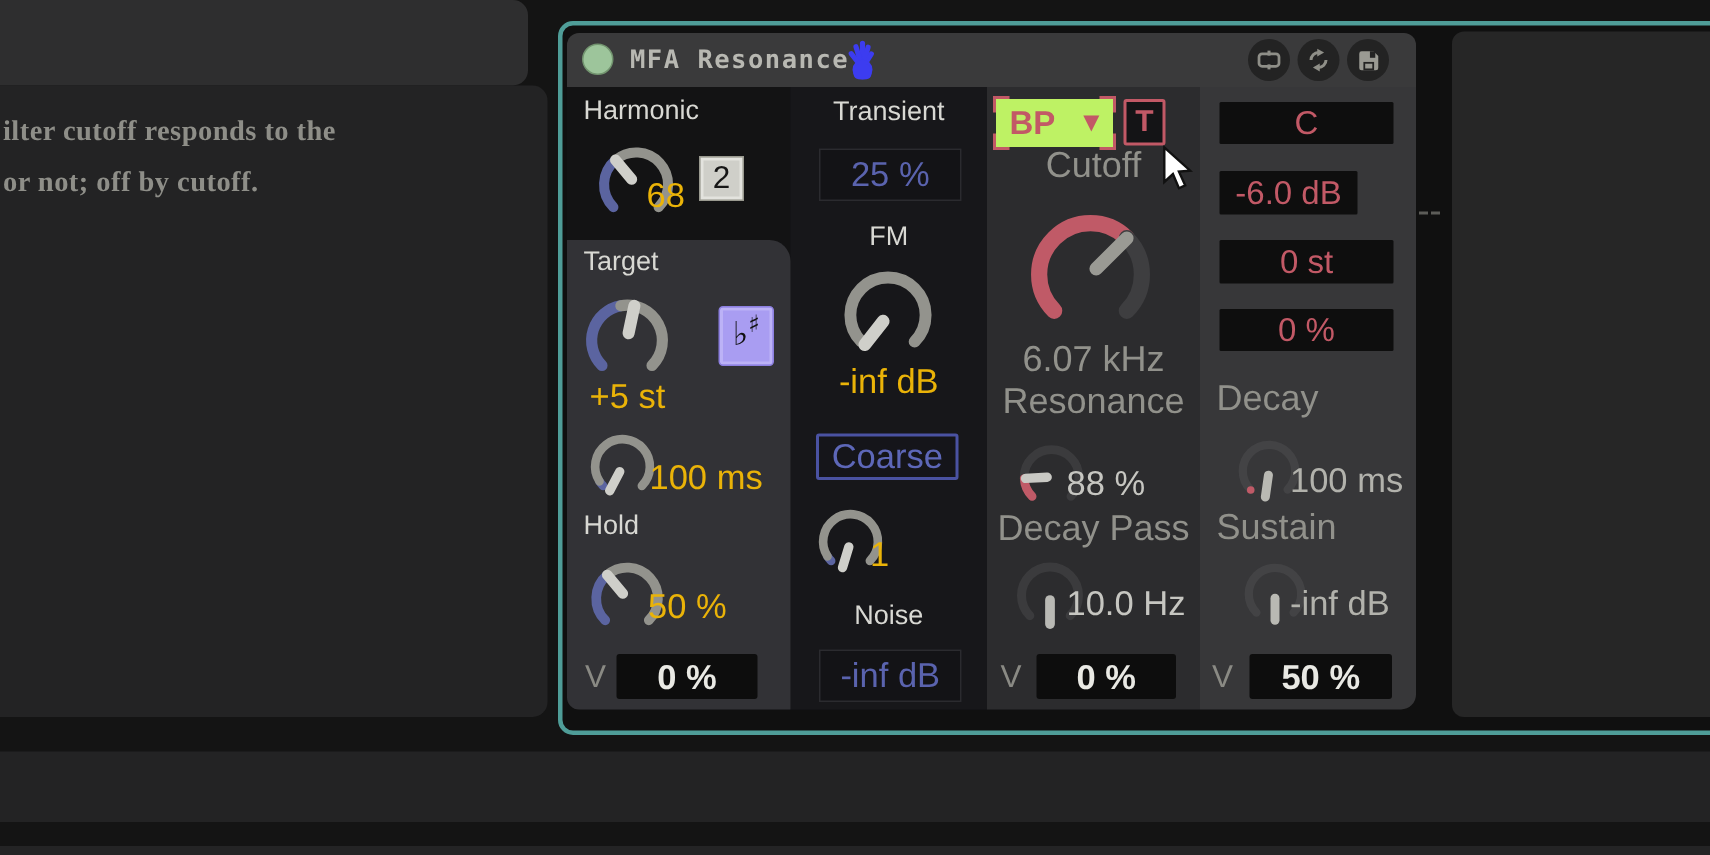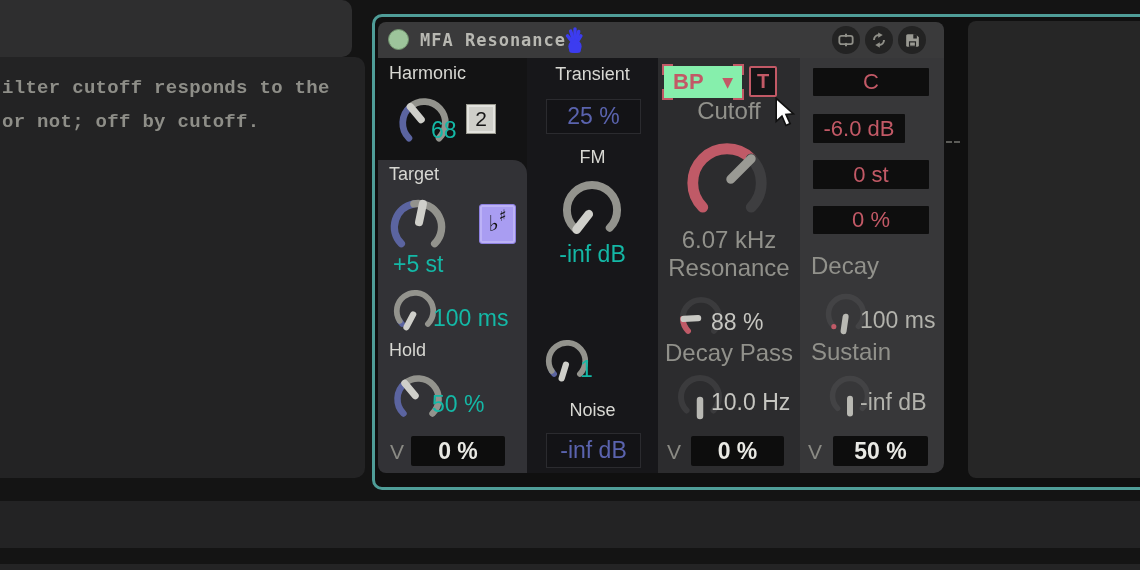--- a/index.html
+++ b/index.html
@@ -3,21 +3,21 @@
 <meta charset="utf-8">
 <style>
   html,body{margin:0;padding:0;background:#141414;}
   #page{position:relative;width:1140px;height:570px;background:#141414;overflow:hidden;
         font-family:"Liberation Sans",sans-serif;-webkit-font-smoothing:antialiased;}
   .abs{position:absolute;}
 
   
   .info-strip{left:0;top:0;width:352px;height:57px;background:#2e2e2f;border-radius:0 10px 10px 0;}
   .info-panel{left:0;top:57px;width:365px;height:421px;background:#232324;border-radius:0 10px 10px 0;}
-  .info-text{position:absolute;left:2px;top:14px;color:#8e8e88;font-family:Liberation Mono, monospace;
+  .info-text{position:absolute;left:2px;top:14px;color:#8e8e88;font-family:Liberation Serif, serif;
              font-size:19px;font-weight:700;line-height:34px;letter-spacing:.3px;white-space:nowrap;}
 
   
   .frame{left:372px;top:14px;width:790px;height:470px;border:3px solid #4f9d98;border-radius:10px;background:#101010;}
   .titlebar{left:378px;top:22px;width:566px;height:36px;background:#3a3a3b;border-radius:8px 8px 0 0;}
   .led{left:388px;top:29px;width:21px;height:21px;border-radius:50%;background:#9dc59b;border:1px solid #72946f;box-sizing:border-box;}
   .title-text{left:420px;top:30px;color:#b8b8b2;font-family:"DejaVu Sans Mono",monospace;font-size:17px;font-weight:700;letter-spacing:1px;}
   .tb-icon{width:28px;height:28px;border-radius:50%;background:#232323;top:26px;display:flex;align-items:center;justify-content:center;}
   .right-panel{left:968px;top:21px;width:172px;height:457px;background:#262626;border-radius:8px 0 0 8px;}
   .divider-dashes{left:946px;top:141px;width:18px;height:5px;}
@@ -25,32 +25,32 @@
 
   
   .body-bg{left:378px;top:58px;width:566px;height:415px;background:#131314;border-radius:0 0 10px 10px;}
   .target-panel{left:378px;top:160px;width:149px;height:313px;background:#323236;border-radius:0 14px 0 8px;}
   .col2{left:527px;top:58px;width:131px;height:415px;background:#17171a;}
   .col3{left:658px;top:58px;width:142px;height:415px;background:#2c2c2e;}
   .col4{left:800px;top:58px;width:144px;height:415px;background:#373739;border-radius:0 0 10px 0;}
 
   .lbl{color:#d8d8d3;font-size:18px;font-weight:400;white-space:nowrap;}
   .lbl-gray{color:#91918b;font-size:24px;font-weight:400;white-space:nowrap;}
-  .val{color:#14b8a6;font-size:23px;white-space:nowrap;}
+  .val{color:#eab308;font-size:23px;white-space:nowrap;}
   .cen{text-align:center;}
   .vbox{background:#0d0d0d;border-radius:2px;color:#e9e9e4;font-size:23px;font-weight:600;
         display:flex;align-items:center;justify-content:center;}
   .vlabel{color:#8a8a84;font-size:21px;}
   .pbox{background:#131316;border:1px solid #2b2b2f;color:#5a63ae;font-size:23px;
         display:flex;align-items:center;justify-content:center;}
   .redbox{background:#0e0e0e;color:#c25966;font-size:22px;font-weight:500;
           display:flex;align-items:center;justify-content:center;border-radius:1px;}
 
   
-  .bp-box{left:664px;top:66px;width:78px;height:32px;background:#86efac;}
+  .bp-box{left:664px;top:66px;width:78px;height:32px;background:#bef264;}
   .corner{position:absolute;width:9px;height:9px;}
   .c-tl{left:-2px;top:-2px;border-top:2px solid #c25966;border-left:2px solid #c25966;}
   .c-tr{right:-2px;top:-2px;border-top:2px solid #c25966;border-right:2px solid #c25966;}
   .c-bl{left:-2px;bottom:-2px;border-bottom:2px solid #c25966;border-left:2px solid #c25966;}
   .c-br{right:-2px;bottom:-2px;border-bottom:2px solid #c25966;border-right:2px solid #c25966;}
 
   .t-btn{left:749px;top:66px;width:28px;height:31px;border:2px solid #c25966;border-radius:2px;background:#141416;
          color:#c25966;font-size:20px;font-weight:600;display:flex;align-items:center;justify-content:center;box-sizing:border-box;}
   .coarse-btn{left:544px;top:289px;width:95px;height:31px;border:2px solid #4a52a2;border-radius:2px;background:#15151a;
          color:#5d67b8;font-size:23px;display:flex;align-items:center;justify-content:center;box-sizing:border-box;}
@@ -180,20 +180,23 @@
       <span>25 %</span>
     </div>
   <div class="abs lbl cen" style="left:527px;top:147px;width:131px;">FM</div>
   <div class="abs" style="left:559px;top:177px;">
     <svg width="66" height="66" viewBox="0 0 100 100">
       <path d="M23.1 76.9 A38 38 0 1 1 76.9 76.9" fill="none" stroke="#93938d" stroke-width="12" stroke-linecap="round"></path>
       <line x1="45.1" y1="56.3" x2="26.6" y2="79.9" stroke="#cfcfca" stroke-width="13" stroke-linecap="round"></line>
     </svg>
   </div>
   <div class="abs val cen" style="left:527px;top:241px;width:131px;">-inf dB</div>
+  <div class="abs coarse-btn">
+      <span>Coarse</span>
+    </div>
   <div class="abs" style="left:543px;top:337px;">
     <svg width="48" height="48" viewBox="0 0 100 100">
       <path d="M23.1 76.9 A38 38 0 0 1 18.1 70.7" fill="none" stroke="#5b64a0" stroke-width="12" stroke-linecap="round"></path>
       <path d="M18.1 70.7 A38 38 0 1 1 76.9 76.9" fill="none" stroke="#93938d" stroke-width="12" stroke-linecap="round"></path>
       <line x1="47.7" y1="57.6" x2="38.9" y2="86.3" stroke="#cfcfca" stroke-width="13" stroke-linecap="round"></line>
     </svg>
   </div>
   <div class="abs val" style="left:580px;top:356px;">1</div>
   <div class="abs lbl cen" style="left:527px;top:400px;width:131px;">Noise</div>
   <div class="abs pbox" style="left:546px;top:433px;width:93px;height:33px;">

